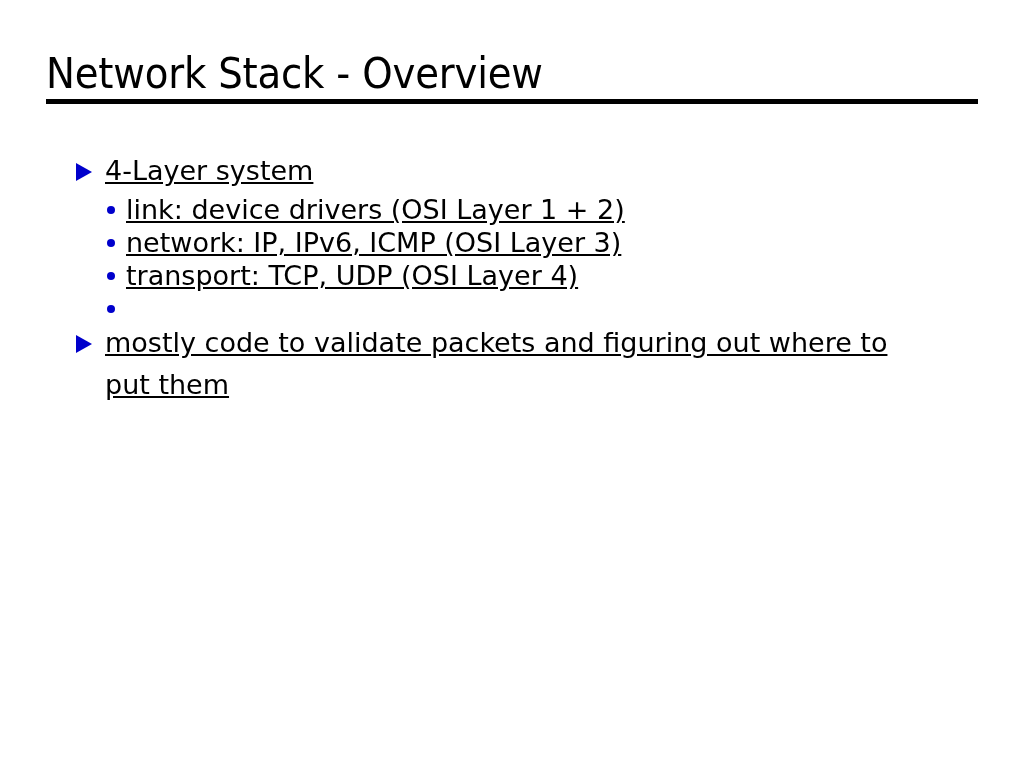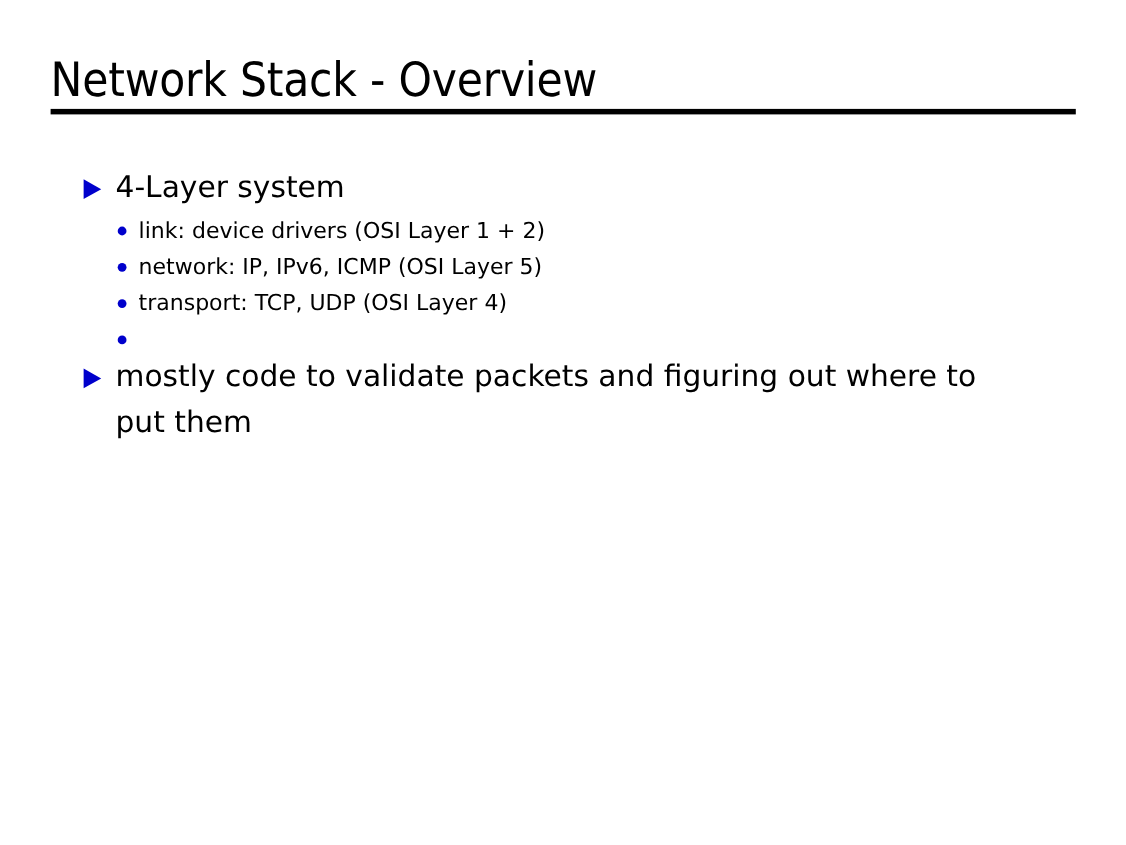--- a/index.html
+++ b/index.html
@@ -52,20 +52,21 @@
   
   .body-block {
     position: absolute;
     left: 0;
     top: 150px;
     width: 1024px;
   }
 
   .group {
     margin-bottom: 30px;
+    text-decoration: underline;
   }
   .group:last-child {
     margin-bottom: 0;
   }
 
   
   .l1 {
     position: relative;
     padding-left: 105px;
     padding-right: 110px;
@@ -81,21 +82,21 @@
     height: 0;
     border-left: 16px solid #0000CC;
     border-top: 9px solid transparent;
     border-bottom: 9px solid transparent;
   }
 
   
   .l2 {
     position: relative;
     padding-left: 126px;
-    font-size: 20px;
+    font-size: 27px;
     line-height: 33px;
     color: #000000;
   }
   .l2 .dot {
     position: absolute;
     left: 107px;
     top: 13px;
     width: 8px;
     height: 8px;
     border-radius: 50%;
@@ -123,21 +124,21 @@
         <span class="tri"></span>
         <span>4-Layer system</span>
       </div>
       <div class="sublist">
         <div class="l2">
           <span class="dot"></span>
           <span>link: device drivers (OSI Layer 1 + 2)</span>
         </div>
         <div class="l2">
           <span class="dot"></span>
-          <span>network: IP, IPv6, ICMP (OSI Layer 5)</span>
+          <span>network: IP, IPv6, ICMP (OSI Layer 3)</span>
         </div>
         <div class="l2">
           <span class="dot"></span>
           <span>transport: TCP, UDP (OSI Layer 4)</span>
         </div>
         <div class="l2">
           <span class="dot"></span>
         </div>
       </div>
     </div>

